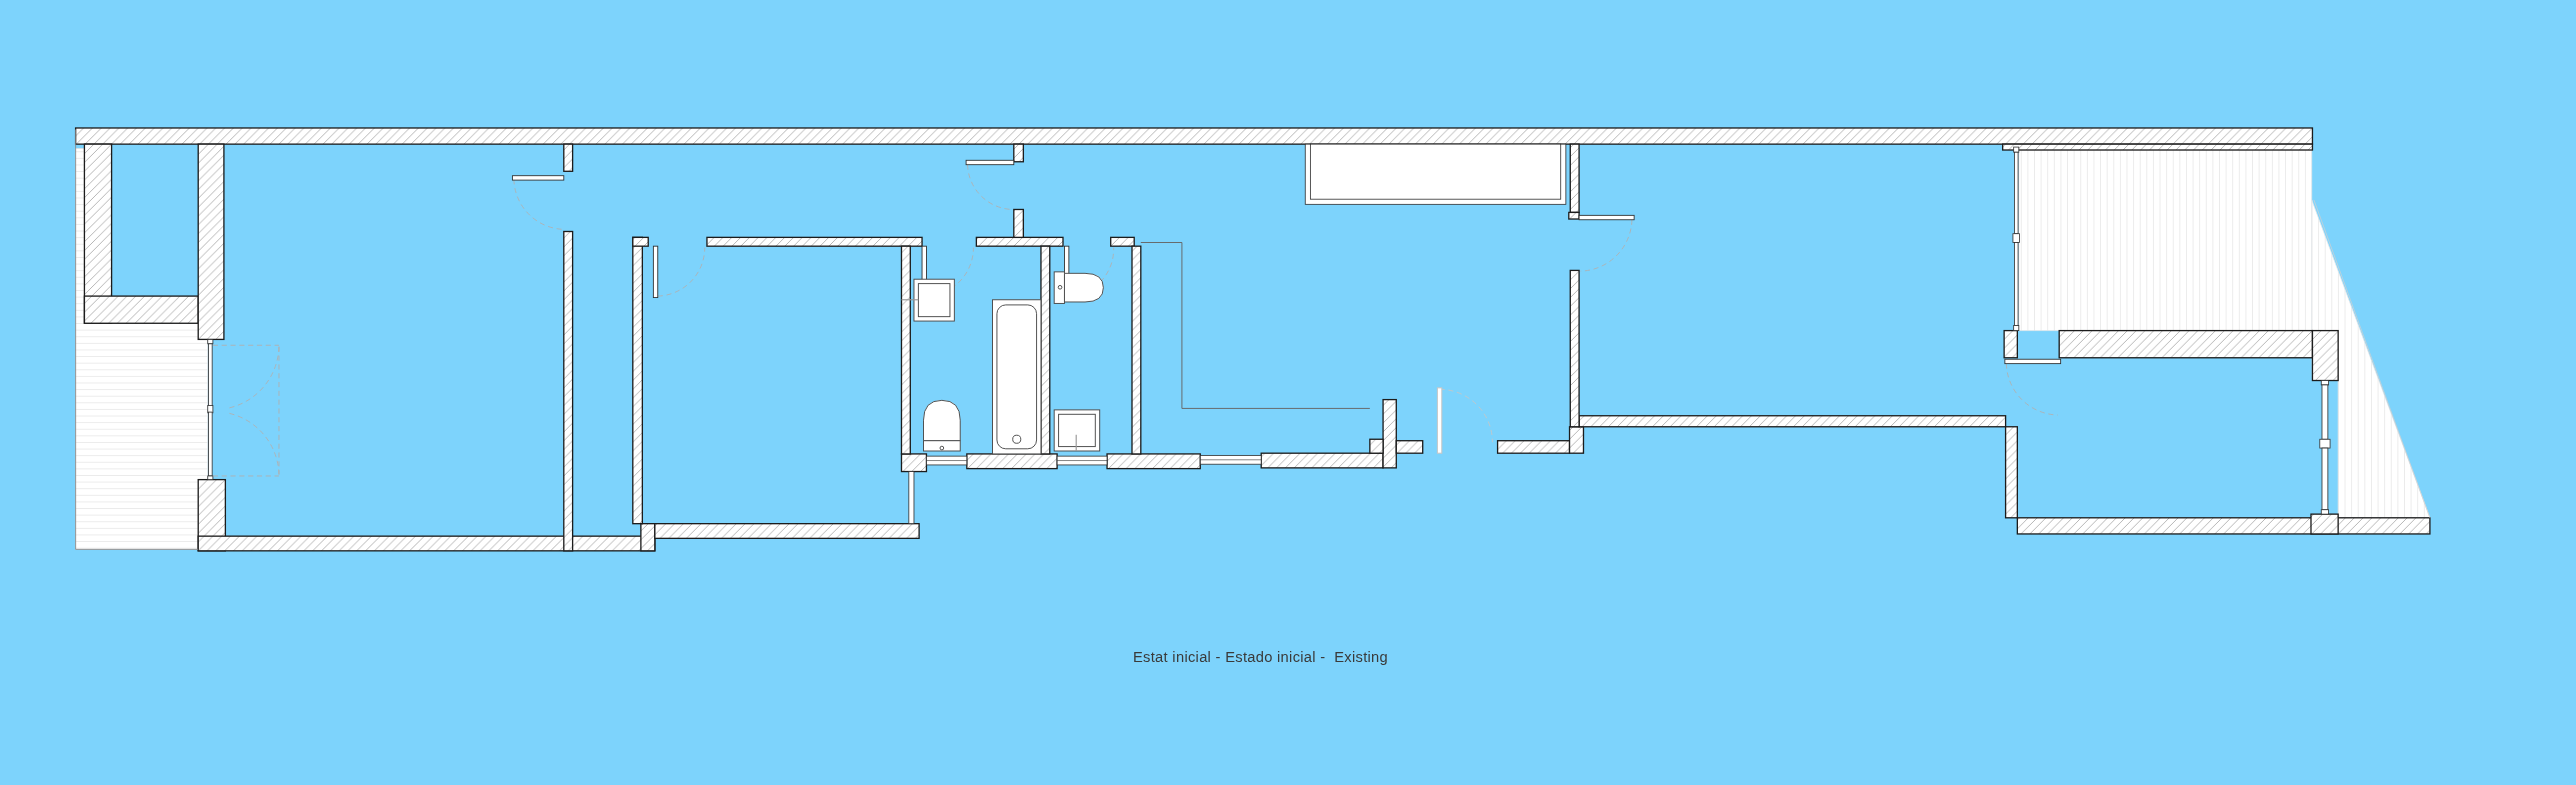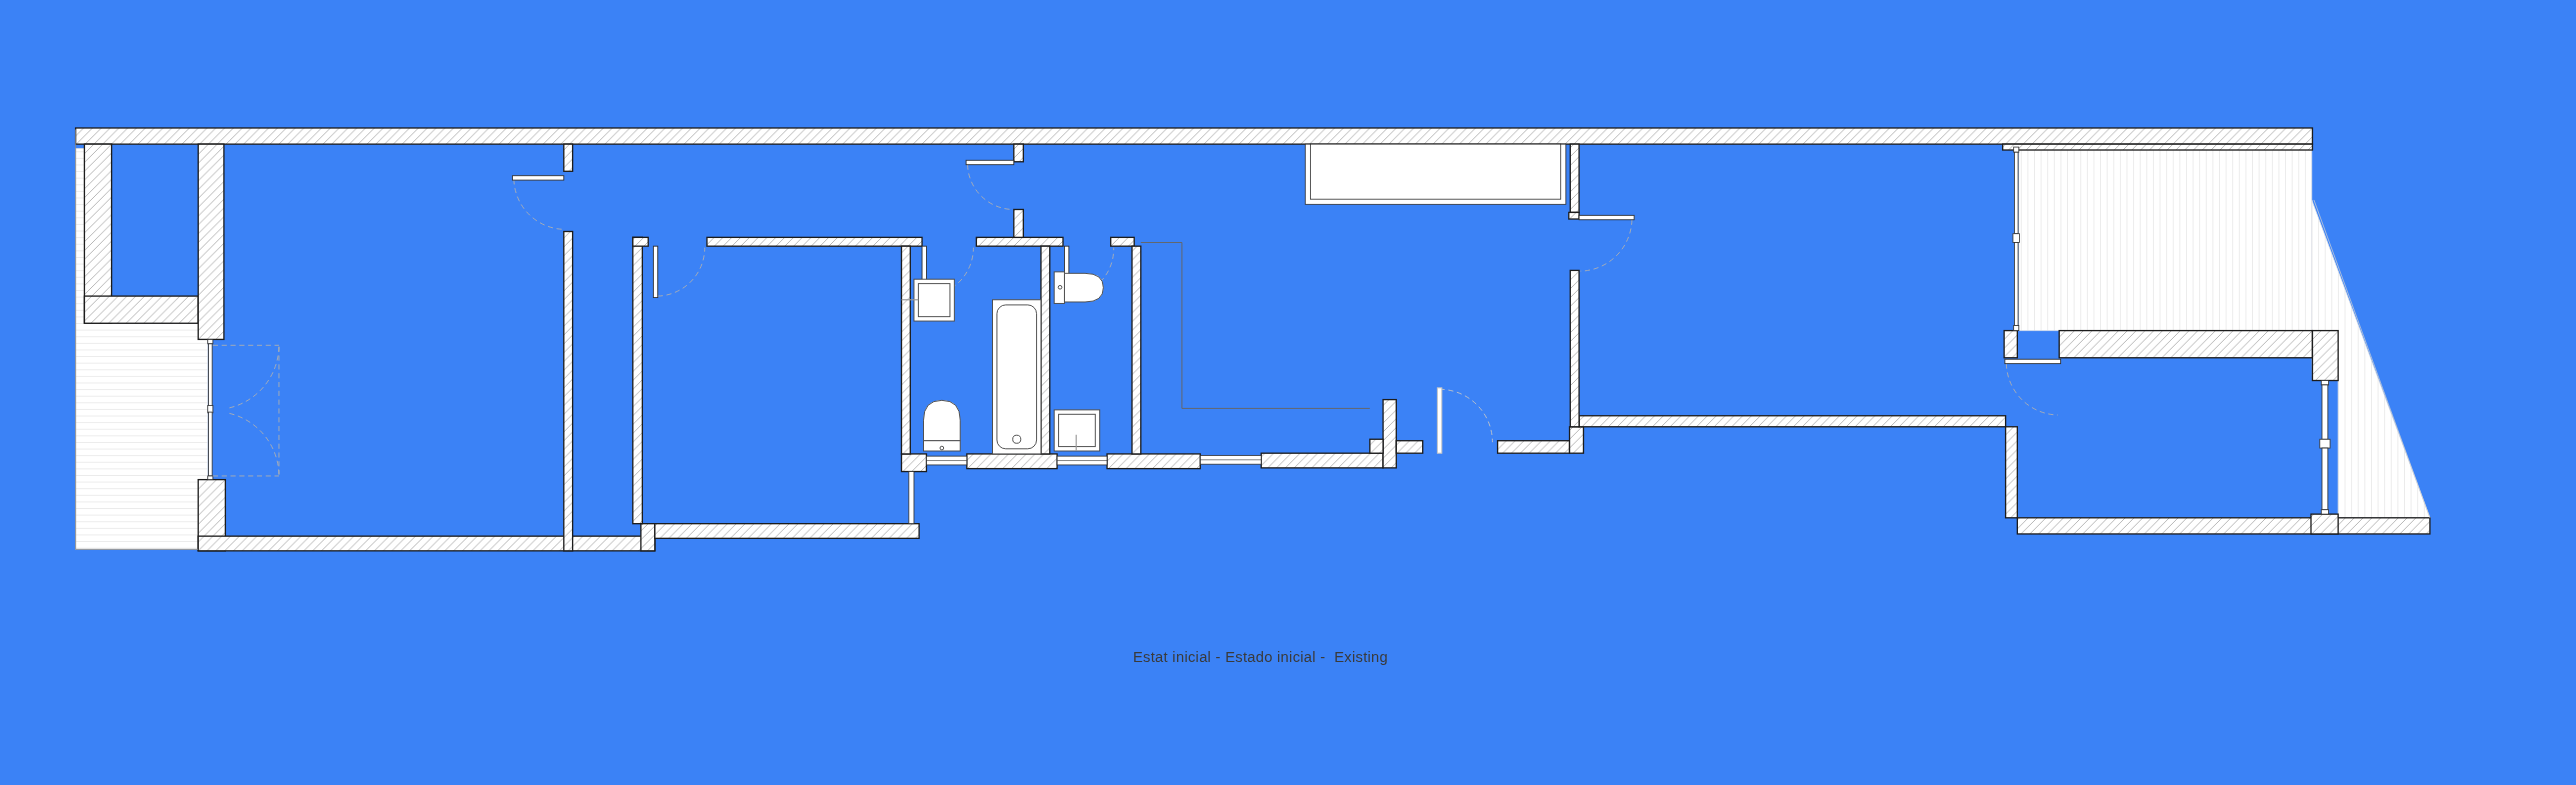--- a/index.html
+++ b/index.html
@@ -1,17 +1,17 @@
 <!DOCTYPE html>
 <html style="font-size:11.7px"><head>
 <meta charset="utf-8">
 <style>
   html,body{margin:0;padding:0;background:#ffffff;}
   body{font-family:"Liberation Sans", sans-serif;}
-  .page{position:relative;width:2576px;height:786px;background:#3b82f6;overflow:hidden;}
+  .page{position:relative;width:2576px;height:786px;background:#7dd3fc;overflow:hidden;}
   svg{display:block;}
   .caption{
     position:absolute;left:0;top:649px;width:2576px;text-align:left;
   }
   .caption span{
     position:absolute;left:1133px;top:0;white-space:pre;
     font-size:14.7px;letter-spacing:0.3px;color:#3a3a3a;
   }
 </style>
 </head>

